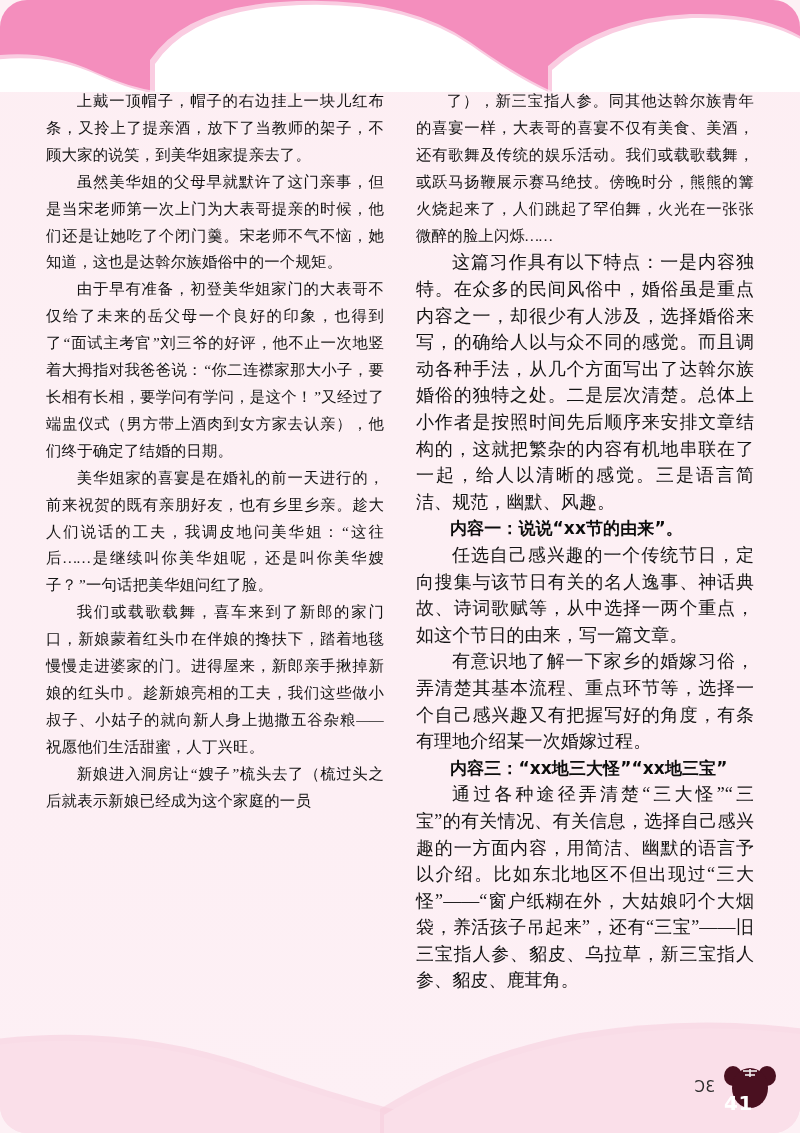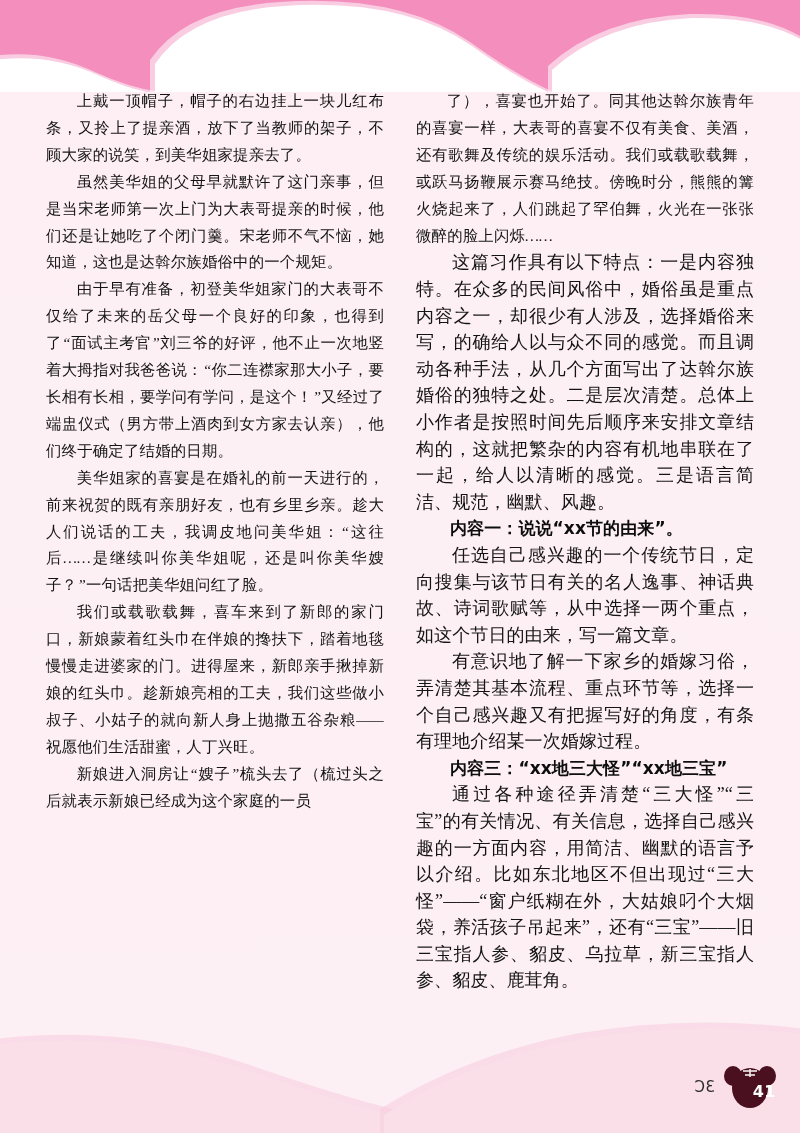--- a/index.html
+++ b/index.html
@@ -15,20 +15,21 @@
     position: relative;
   }
 
   .page {
     position: absolute;
     inset: 0;
     width: 800px;
     height: 1133px;
     background: linear-gradient(180deg, #fdeef3 0%, #fdf0f4 35%, #fdeff4 70%, #fdf0f5 100%);
     overflow: hidden;
+    border-radius: 27px;
   }
 
   
   .deco-top {
     position: absolute;
     top: 0; left: 0;
     width: 800px;
     height: 92px;
     overflow: hidden;
     pointer-events: none;
@@ -115,25 +116,25 @@
     display: inline-block;
   }
   .page-badge {
     position: relative;
     width: 52px;
     height: 48px;
   }
   .page-badge .num {
     position: absolute;
     left: 0; right: 0;
-    top: 19px;
-    text-align: right;
+    top: 28px;
+    text-align: left;
     font-family: "DejaVu Sans", "Liberation Sans", sans-serif;
     font-weight: bold;
-    font-size: 16px;
+    font-size: 20px;
     color: #ffffff;
     letter-spacing: 0.5px;
     z-index: 3;
   }
   .page-badge svg { position: absolute; inset: 0; }
 </style>
 </head>
 <body>
 
 <div class="page">
@@ -156,21 +157,21 @@
     <div class="col col-left hand">
       <p>上戴一顶帽子，帽子的右边挂上一块儿红布条，又拎上了提亲酒，放下了当教师的架子，不顾大家的说笑，到美华姐家提亲去了。</p>
       <p>虽然美华姐的父母早就默许了这门亲事，但是当宋老师第一次上门为大表哥提亲的时候，他们还是让她吃了个闭门羹。宋老师不气不恼，她知道，这也是达斡尔族婚俗中的一个规矩。</p>
       <p>由于早有准备，初登美华姐家门的大表哥不仅给了未来的岳父母一个良好的印象，也得到了“面试主考官”刘三爷的好评，他不止一次地竖着大拇指对我爸爸说：“你二连襟家那大小子，要长相有长相，要学问有学问，是这个！”又经过了端盅仪式（男方带上酒肉到女方家去认亲），他们终于确定了结婚的日期。</p>
       <p>美华姐家的喜宴是在婚礼的前一天进行的，前来祝贺的既有亲朋好友，也有乡里乡亲。趁大人们说话的工夫，我调皮地问美华姐：“这往后……是继续叫你美华姐呢，还是叫你美华嫂子？”一句话把美华姐问红了脸。</p>
       <p>我们或载歌载舞，喜车来到了新郎的家门口，新娘蒙着红头巾在伴娘的搀扶下，踏着地毯慢慢走进婆家的门。进得屋来，新郎亲手揪掉新娘的红头巾。趁新娘亮相的工夫，我们这些做小叔子、小姑子的就向新人身上抛撒五谷杂粮——祝愿他们生活甜蜜，人丁兴旺。</p>
       <p>新娘进入洞房让“嫂子”梳头去了（梳过头之后就表示新娘已经成为这个家庭的一员</p>
     </div>
 
     <div class="col col-right">
-      <p class="hand">了），喜宴也开始了。同其他达斡尔族青年的喜宴一样，大表哥的喜宴不仅有美食、美酒，还有歌舞及传统的娱乐活动。我们或载歌载舞，或跃马扬鞭展示赛马绝技。傍晚时分，熊熊的篝火烧起来了，人们跳起了罕伯舞，火光在一张张微醉的脸上闪烁……</p>
+      <p class="hand">了），新三宝指人参。同其他达斡尔族青年的喜宴一样，大表哥的喜宴不仅有美食、美酒，还有歌舞及传统的娱乐活动。我们或载歌载舞，或跃马扬鞭展示赛马绝技。傍晚时分，熊熊的篝火烧起来了，人们跳起了罕伯舞，火光在一张张微醉的脸上闪烁……</p>
       <p class="print">这篇习作具有以下特点：一是内容独特。在众多的民间风俗中，婚俗虽是重点内容之一，却很少有人涉及，选择婚俗来写，的确给人以与众不同的感觉。而且调动各种手法，从几个方面写出了达斡尔族婚俗的独特之处。二是层次清楚。总体上小作者是按照时间先后顺序来安排文章结构的，这就把繁杂的内容有机地串联在了一起，给人以清晰的感觉。三是语言简洁、规范，幽默、风趣。</p>
       <p class="heading">内容一：说说“xx节的由来”。</p>
       <p class="print">任选自己感兴趣的一个传统节日，定向搜集与该节日有关的名人逸事、神话典故、诗词歌赋等，从中选择一两个重点，如这个节日的由来，写一篇文章。</p>
       <p class="print">有意识地了解一下家乡的婚嫁习俗，弄清楚其基本流程、重点环节等，选择一个自己感兴趣又有把握写好的角度，有条有理地介绍某一次婚嫁过程。</p>
       <p class="heading">内容三：“xx地三大怪”“xx地三宝”</p>
       <p class="print">通过各种途径弄清楚“三大怪”“三宝”的有关情况、有关信息，选择自己感兴趣的一方面内容，用简洁、幽默的语言予以介绍。比如东北地区不但出现过“三大怪”——“窗户纸糊在外，大姑娘叼个大烟袋，养活孩子吊起来”，还有“三宝”——旧三宝指人参、貂皮、乌拉草，新三宝指人参、貂皮、鹿茸角。</p>
     </div>
 
   </div>
 

